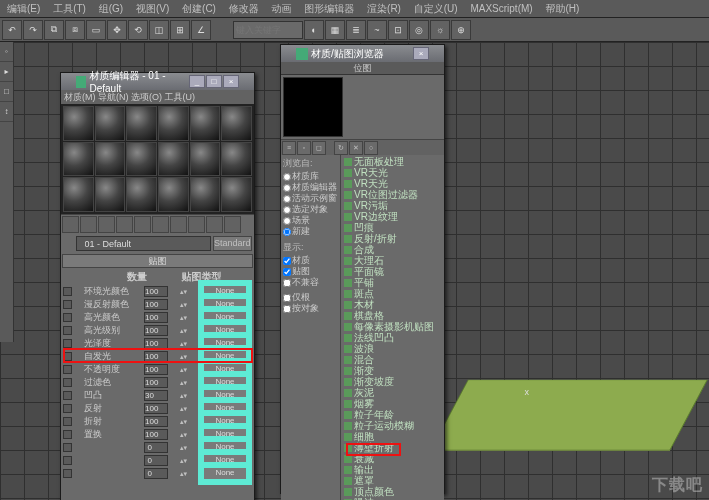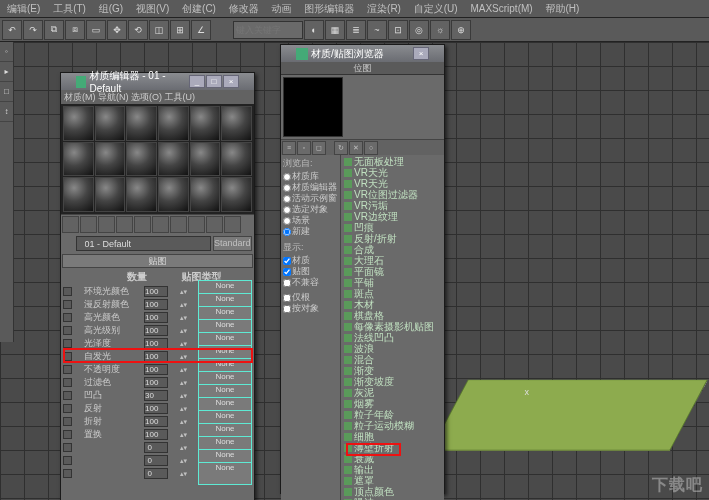--- a/index.html
+++ b/index.html
@@ -32,21 +32,21 @@
 .matdrop .std { width:52px; height:15px; background:#7a7a7a; border:1px solid #444; font-size:9px; text-align:center; line-height:13px; }
 .rollhdr { height:14px; background:#7a7a7a; border:1px solid #444; text-align:center; font-size:9px; color:#ddd; margin:1px; }
 .maptbl { padding:1px 2px; font-size:9px; }
 .maptbl .hdr { display:flex; color:#ccc; margin-bottom:1px;font-weight:bold; }
 .maptbl .hdr span:nth-child(1){width:60px;} .maptbl .hdr span:nth-child(2){width:28px;text-align:center;} .maptbl .hdr span:nth-child(3){flex:1;text-align:center;}
 .maprow { display:flex; align-items:center; height:13px; gap:12px; }
 .maprow .cb { width:9px; height:9px; background:#5a5a5a; border:1px solid #333; }
 .maprow .lbl { width:48px; color:#ccc; font-size:9px; overflow:hidden; }
 .maprow .sp { width:24px; height:11px; background:#5a5a5a; border:1px solid #333; color:#ddd; font-size:8px; text-align:right; padding-right:15px; }
 .maprow .ar { width:6px; font-size:7px; }
-.maprow .none { flex:1; height:23px; background:#7a7a7a; border:1px solid #5eead4; text-align:center; font-size:8px; color:#ddd; line-height:9px; }
+.maprow .none { flex:1; height:23px; background:#7a7a7a; border:6px solid #5eead4; text-align:center; font-size:8px; color:#ddd; line-height:9px; }
 .hl-box { position:absolute; border:2px solid #e11; pointer-events:none; }
 
 
 #browser { left:280px; top:44px; width:165px; height:450px; }
 #browser .bmenu { height:13px; background:#5a5a5a; font-size:9px; padding:0 3px; text-align:center; color:#ccc; border-bottom:1px solid #333; }
 .preview { width:60px; height:60px; background:#000; border:1px solid #333; margin:2px; float:left; }
 .btools { height:16px; background:#626262; display:flex; align-items:center; gap:1px; padding:1px; clear:left; border-top:1px solid #444; }
 .btools div { width:14px; height:14px; background:#6a6a6a; border:1px solid #444; font-size:7px; text-align:center; line-height:12px; }
 .bmain { display:flex; height:370px; }
 .bleft { width:60px; background:#6a6a6a; border-right:1px solid #444; padding:2px; font-size:9px; color:#ccc; }

